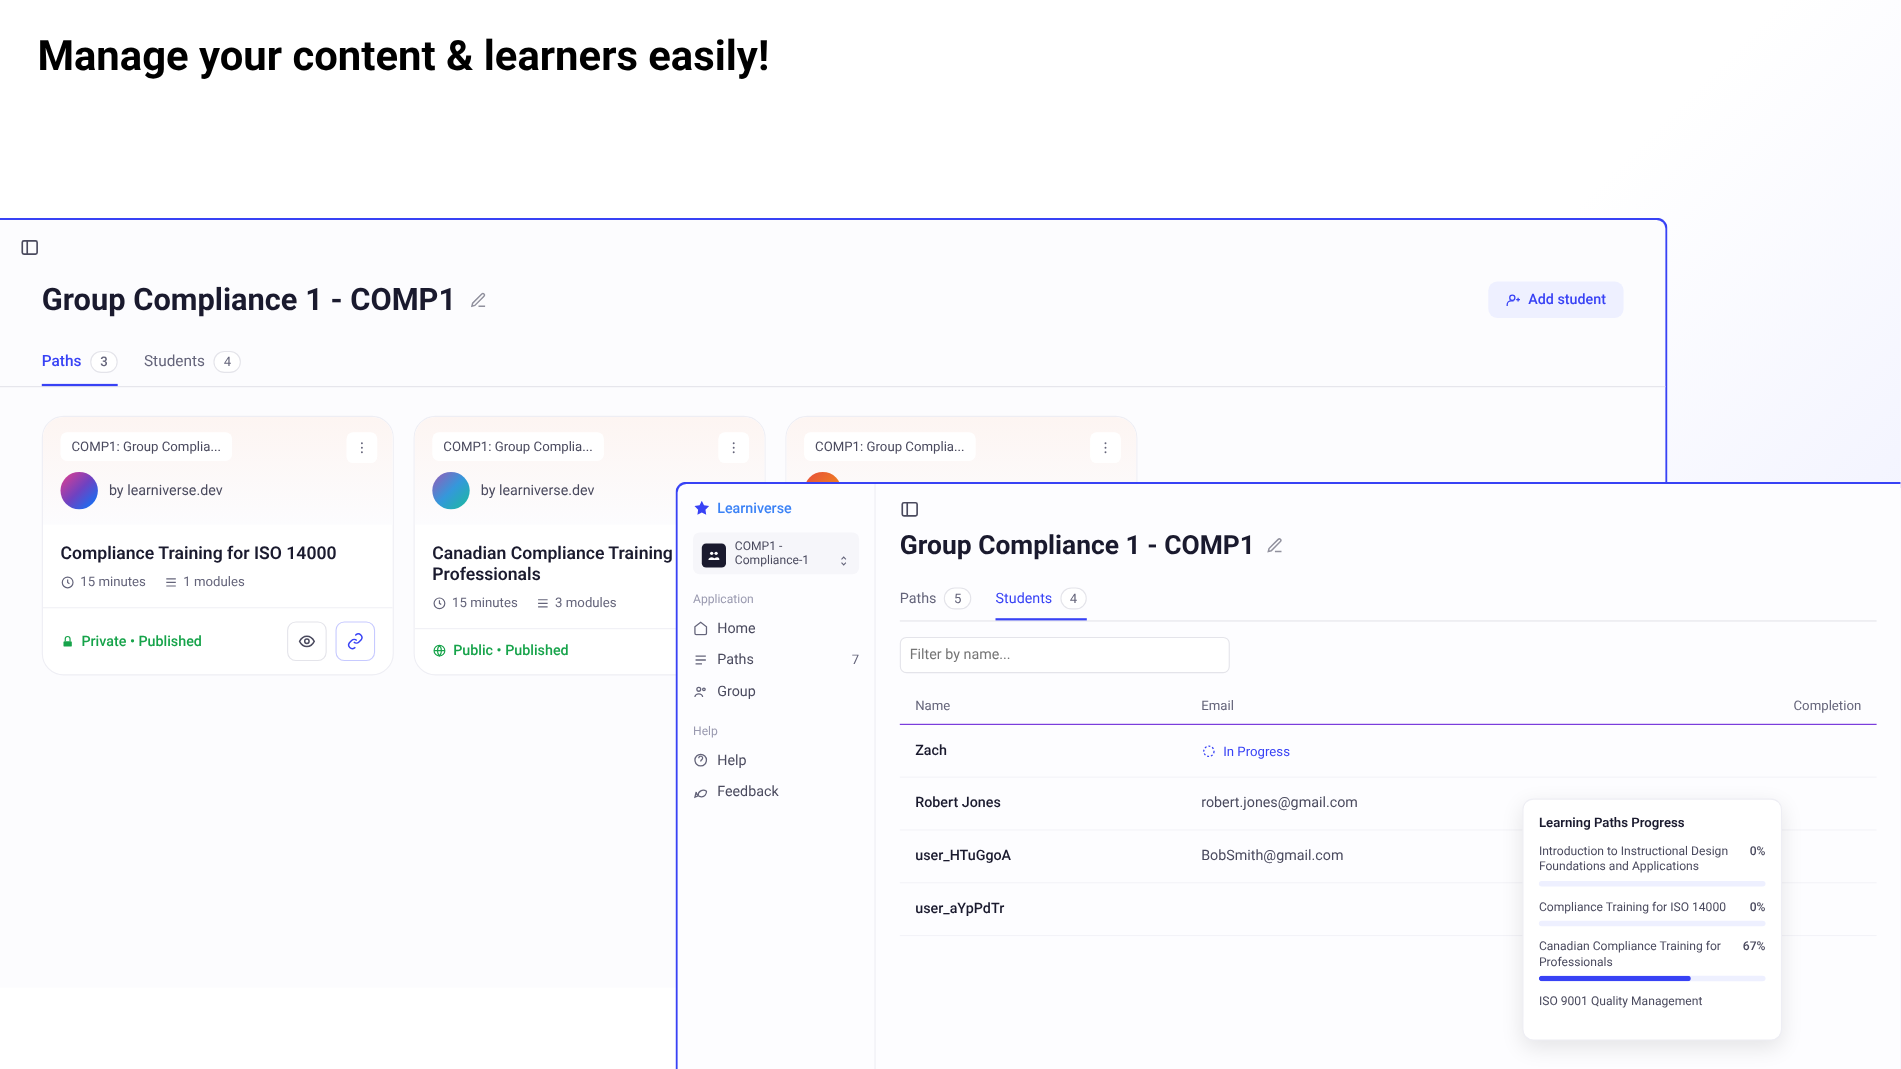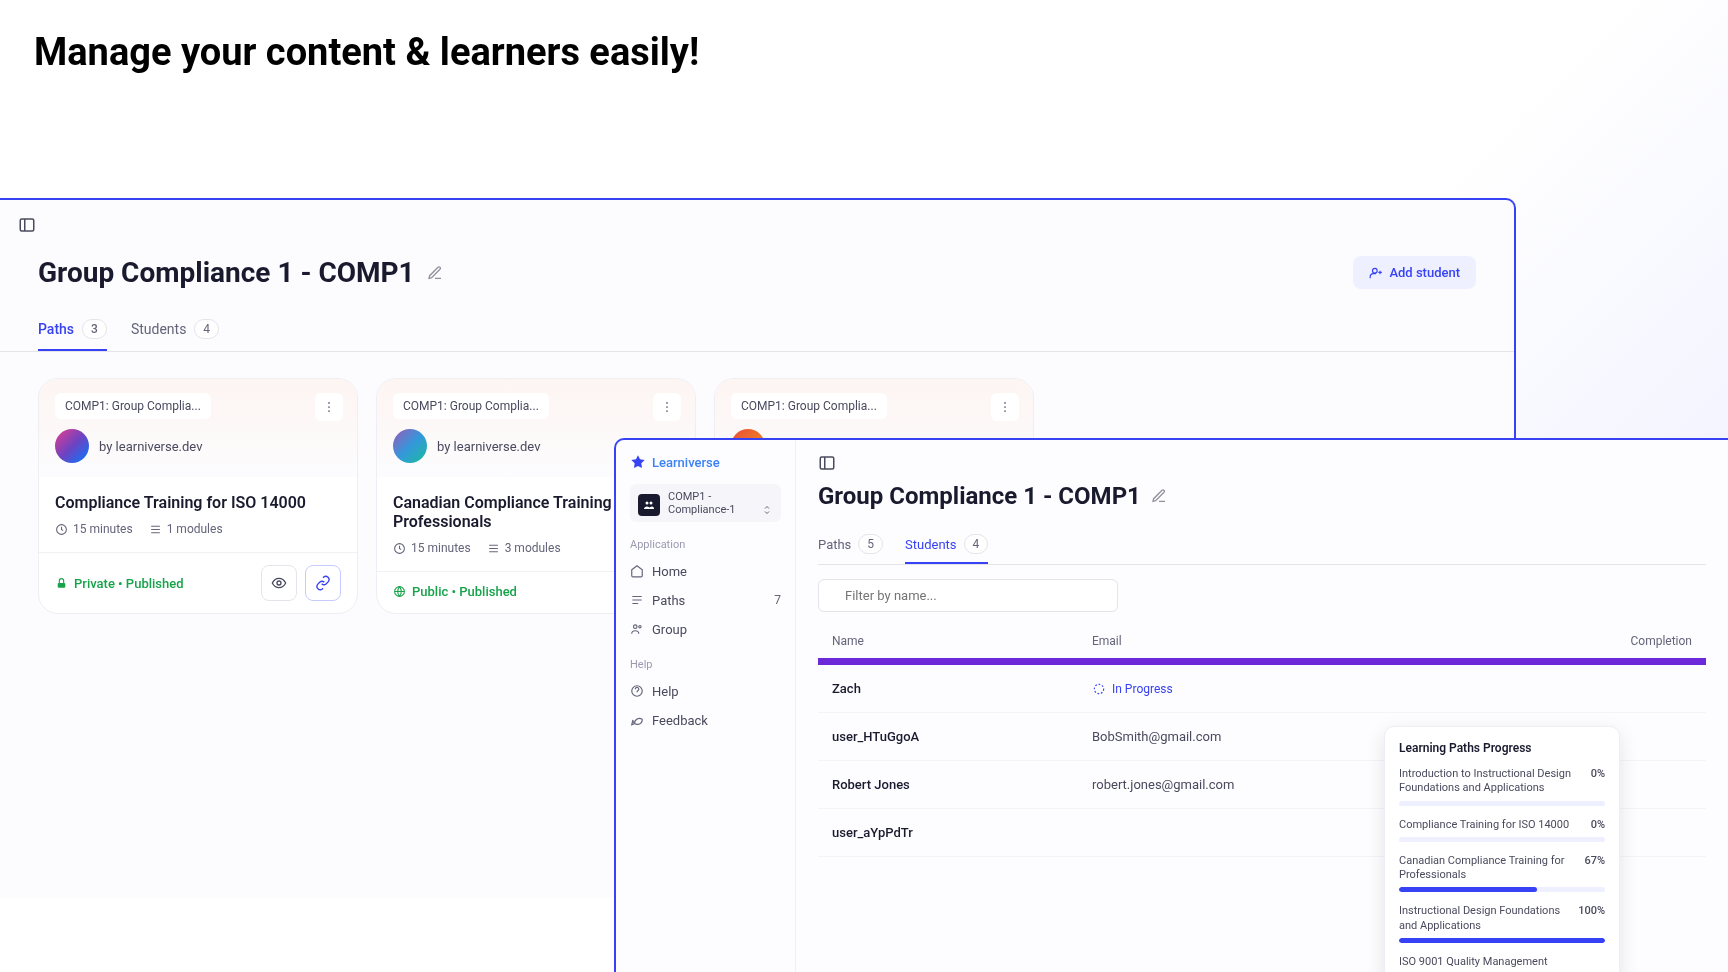--- a/index.html
+++ b/index.html
@@ -46,23 +46,23 @@
 .group-text{flex:1;font-size:11px;color:#4a4a5e;line-height:1.2}
 .section-label{font-size:11px;color:#9a9ab0;margin:14px 0 6px}
 .nav-item{display:flex;gap:8px;padding:7px 0;font-size:13px;color:#4a4a5e;cursor:pointer}
 .nav-item .count{margin-left:auto;font-size:12px;color:#64647a}
 .main{flex:1;padding:14px 22px}
 .collapse2{width:18px;height:18px;margin-bottom:10px}
 .main-title{font-size:24px;font-weight:700;color:#1a1a2e;display:flex;align-items:center;gap:10px;margin-bottom:16px}
 .tabs2{display:flex;gap:22px;border-bottom:1px solid #e4e4ea;margin-bottom:14px}
 .tab2{display:flex;align-items:center;gap:7px;padding:8px 0;font-size:13px;color:#64647a;cursor:pointer;border-bottom:2px solid transparent}
 .tab2.active{color:#3842f5;border-bottom-color:#3842f5}
-.filter-input{width:300px;padding:8px 26px;border:1px solid #e4e4ea;border-radius:6px;font-size:13px;color:#64647a;margin-bottom:12px}
+.filter-input{width:300px;padding:8px 8px;border:1px solid #e4e4ea;border-radius:6px;font-size:13px;color:#64647a;margin-bottom:12px}
 .table{width:100%}
-.th{display:flex;padding:10px 14px;font-size:12px;color:#64647a;border-bottom:7px solid #6d28d9}
+.th{display:flex;padding:10px 14px;font-size:12px;color:#64647a;border-bottom:1px solid #6d28d9}
 .th .col-name{width:260px}
 .th .col-email{flex:1}
 .th .col-comp{width:120px;text-align:right}
 .tr{display:flex;padding:16px 14px;font-size:13px;color:#1a1a2e;border-bottom:1px solid #f3f3f8}
 .tr .col-name{width:260px;font-weight:500}
 .tr .col-email{flex:1;color:#4a4a5e}
 .tr .col-comp{width:120px;display:flex;align-items:center;gap:6px;color:#3842f5;font-size:12px}
 .popover{position:absolute;top:726px;left:1384px;width:236px;background:#fff;border:1px solid #eeeef4;border-radius:10px;padding:14px;box-shadow:0 6px 20px rgba(0,0,0,.1)}
 .popover-title{font-size:12px;font-weight:600;color:#1a1a2e;margin-bottom:12px}
 .prog-item{margin-bottom:12px}
@@ -325,27 +325,27 @@
       <div class="tr">
         <div class="col-name">Zach</div>
         <div class="col-comp">
             <svg width="14" height="14" viewBox="0 0 24 24" fill="none" stroke="#3842f5" stroke-width="2" stroke-dasharray="3 3">
               <circle cx="12" cy="12" r="8"></circle>
             </svg>
             <span>In Progress</span>
           </div>
       </div>
       <div class="tr">
+        <div class="col-name">Robert Jones</div>
+        <div class="col-email">robert.jones@gmail.com</div>
+        <div class="col-comp"></div>
+      </div>
+      <div class="tr">
         <div class="col-name">user_HTuGgoA</div>
         <div class="col-email">BobSmith@gmail.com</div>
-        <div class="col-comp"></div>
-      </div>
-      <div class="tr">
-        <div class="col-name">Robert Jones</div>
-        <div class="col-email">robert.jones@gmail.com</div>
         <div class="col-comp"></div>
       </div>
       <div class="tr">
         <div class="col-name">user_aYpPdTr</div>
         <div class="col-comp"></div>
       </div>
     </div>
   </div>
 </div>
 
@@ -374,27 +374,18 @@
         <div class="prog-row">
           <div class="prog-label">Canadian Compliance Training for Professionals</div>
           <div class="prog-pct">67%</div>
         </div>
         <div class="prog-bar">
           <div class="prog-fill" style="width:67%"></div>
         </div>
       </div>
       <div class="prog-item">
         <div class="prog-row">
-          <div class="prog-label">Instructional Design Foundations and Applications</div>
-          <div class="prog-pct">100%</div>
-        </div>
-        <div class="prog-bar">
-          <div class="prog-fill" style="width:100%"></div>
-        </div>
-      </div>
-      <div class="prog-item">
-        <div class="prog-row">
           <div class="prog-label">ISO 9001 Quality Management</div>
           <div class="prog-pct"></div>
         </div>
       </div>
     </div>
 </div>
 
 </body></html>

